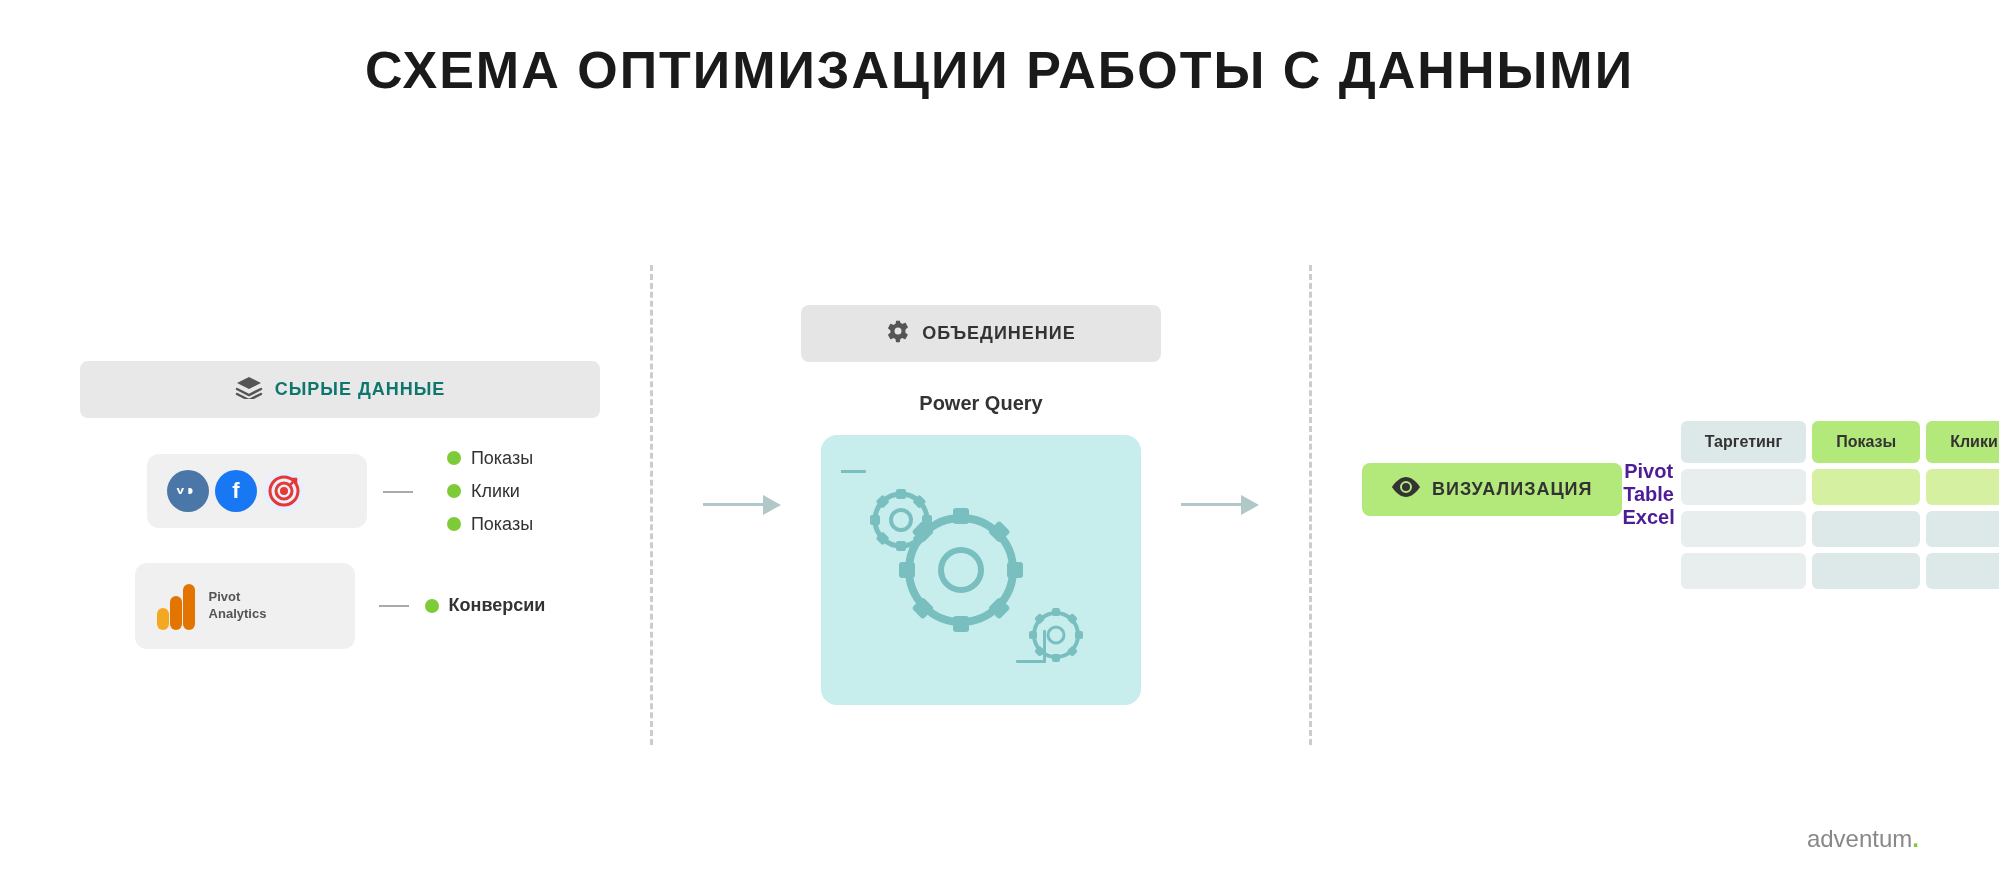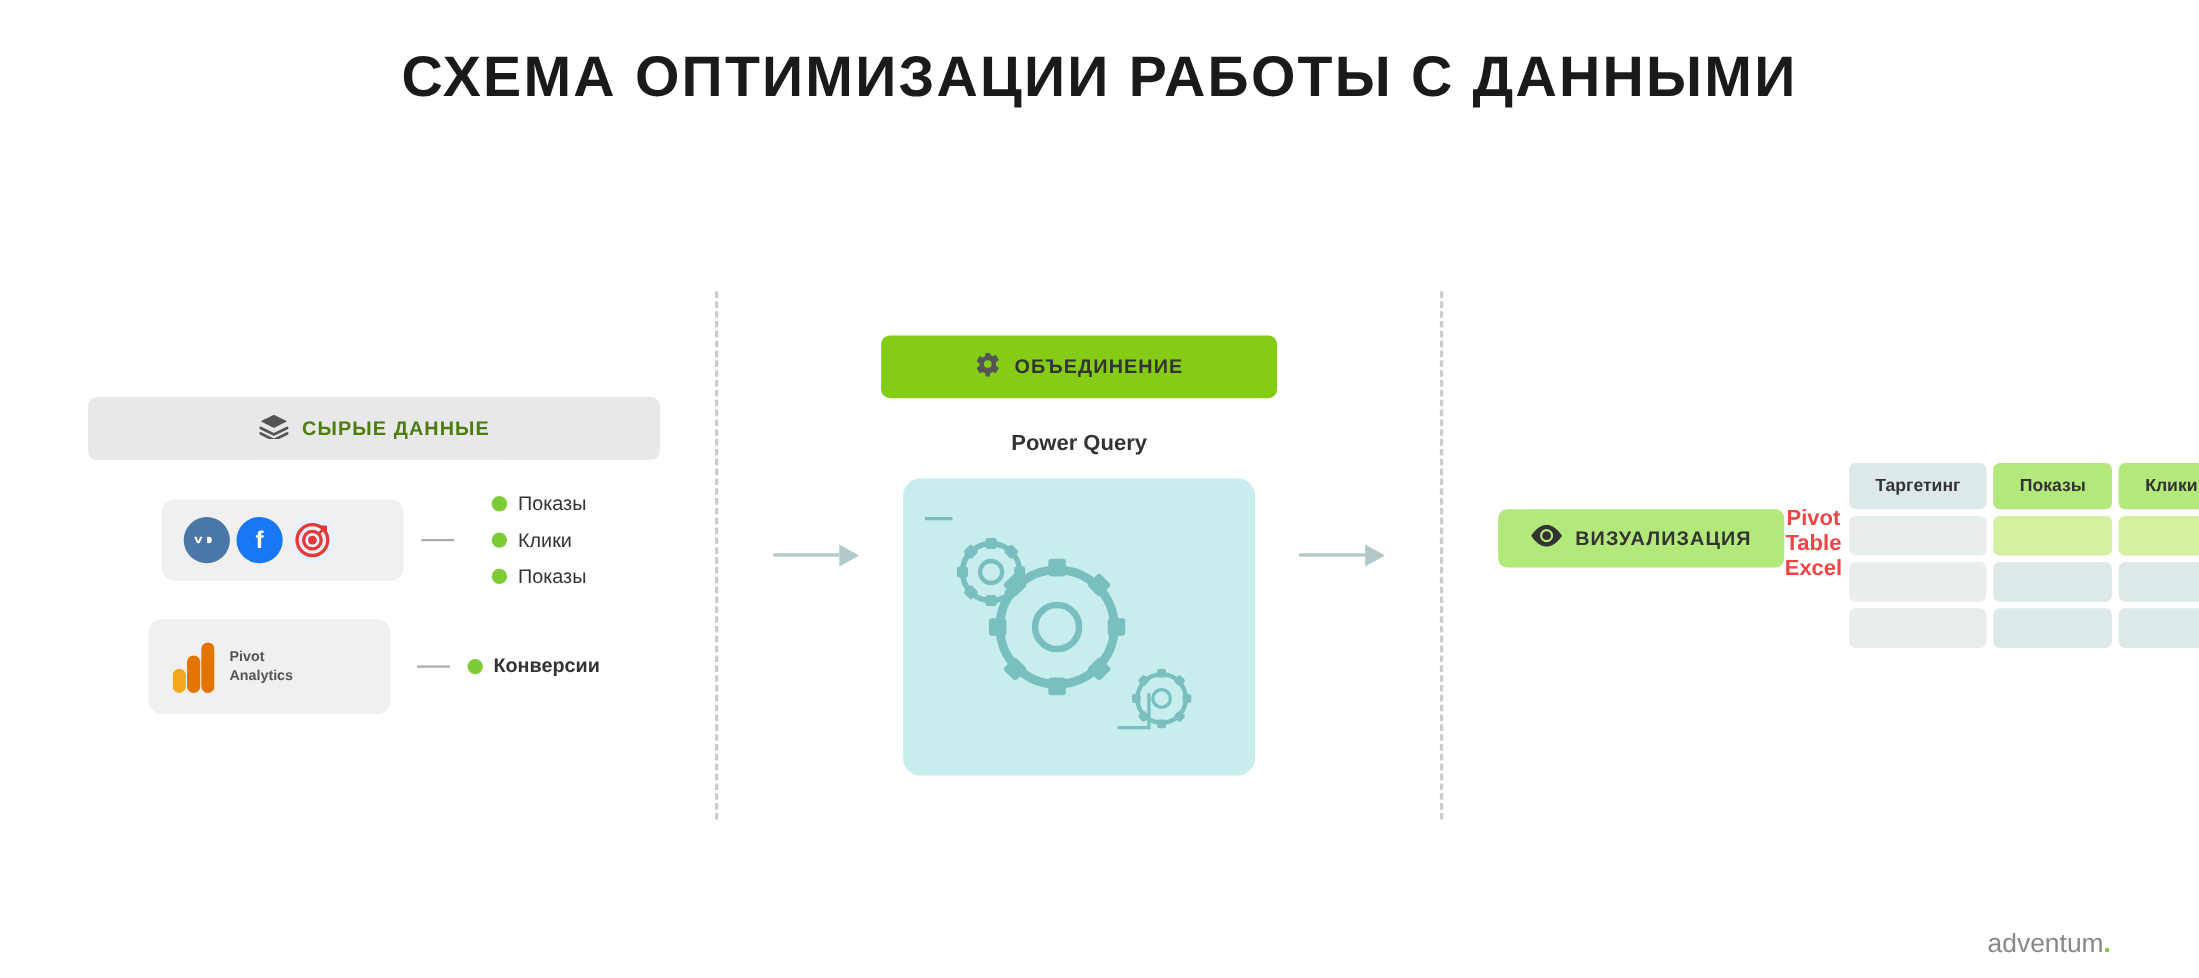--- a/index.html
+++ b/index.html
@@ -60,25 +60,25 @@
       font-weight: 700;
       letter-spacing: 1px;
       text-transform: uppercase;
       margin-bottom: 30px;
       width: 100%;
       justify-content: center;
     }
 
     .section-header.raw-data {
       background: #e8e8e8;
-      color: #4d7c0f;
+      color: #0f766e;
     }
 
     .section-header.merge {
-      background: #84cc16;
+      background: #e5e5e5;
       color: #333;
     }
 
     .section-header.viz {
       background: #b3e87a;
       color: #333;
     }
 
     .data-sources {
       display: flex;
@@ -244,21 +244,21 @@
     .right-column {
       display: flex;
       align-items: center;
       width: 580px;
       flex-shrink: 0;
     }
 
     .right-subtitle {
       font-size: 20px;
       font-weight: 700;
-      color: #ef4444;
+      color: #4c1d95;
       margin-bottom: 20px;
       text-align: center;
     }
 
     .pivot-table {
       border-collapse: separate;
       border-spacing: 6px;
       width: 520px;
     }
 
@@ -293,21 +293,21 @@
     .source-with-bullets {
       display: flex;
       flex-direction: row;
       align-items: center;
       gap: 16px;
     }
 
     
     .brand-tag {
       position: absolute;
-      bottom: 17px;
+      bottom: 36px;
       right: 80px;
       font-size: 24px;
       font-weight: 500;
       color: #888;
     }
 
     .brand-dot {
       color: #7ecb38;
       font-weight: 900;
     }

